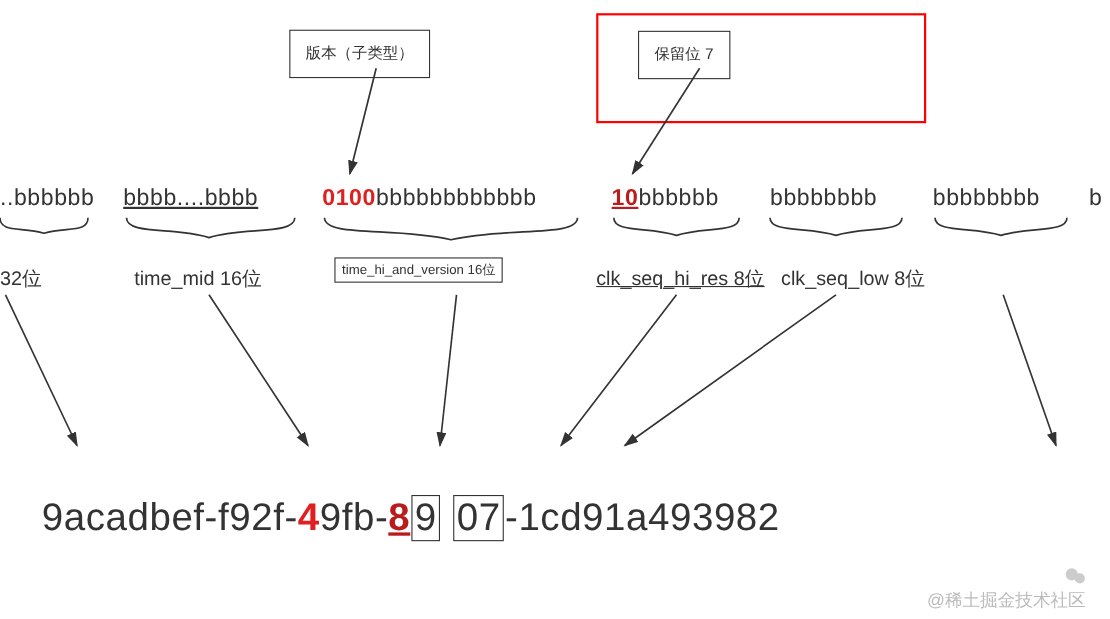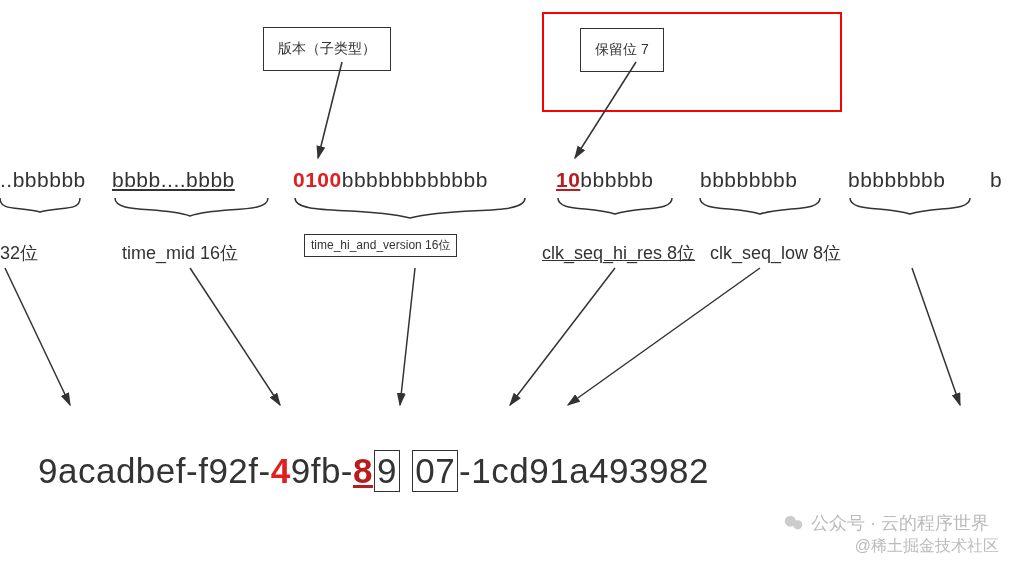--- a/index.html
+++ b/index.html
@@ -59,21 +59,21 @@
     right: 20px;
     bottom: 28px;
     color: #bbb;
     font-size: 18px;
     display: flex;
     align-items: center;
     gap: 6px;
   }
   .watermark2 {
     position: absolute;
-    right: 10px;
+    right: 22px;
     bottom: 6px;
     color: #bbb;
     font-size: 16px;
   }
   .wechat-icon {
     width: 22px; height: 22px;
     display: inline-block;
   }
   svg.arrows { position: absolute; top: 0; left: 0; pointer-events: none; }
 </style>
@@ -146,15 +146,14 @@
   <span>9acadbef-f92f-</span><span class="red">4</span><span>9fb-</span><span class="blue">8</span><span class="ubox">9</span> <span class="ubox">07</span><span>-1cd91a493982</span>
 </div>
 
 <div class="watermark1">
   <span class="wechat-icon">
     <svg viewBox="0 0 24 24" fill="#ccc">
         <circle cx="8" cy="10" r="6"></circle>
         <circle cx="16" cy="14" r="5"></circle>
       </svg>
   </span>
-  <span>公众号 · 云的程序世界</span>
 </div>
 <div class="watermark2">@稀土掘金技术社区</div>
 
 </body></html>

